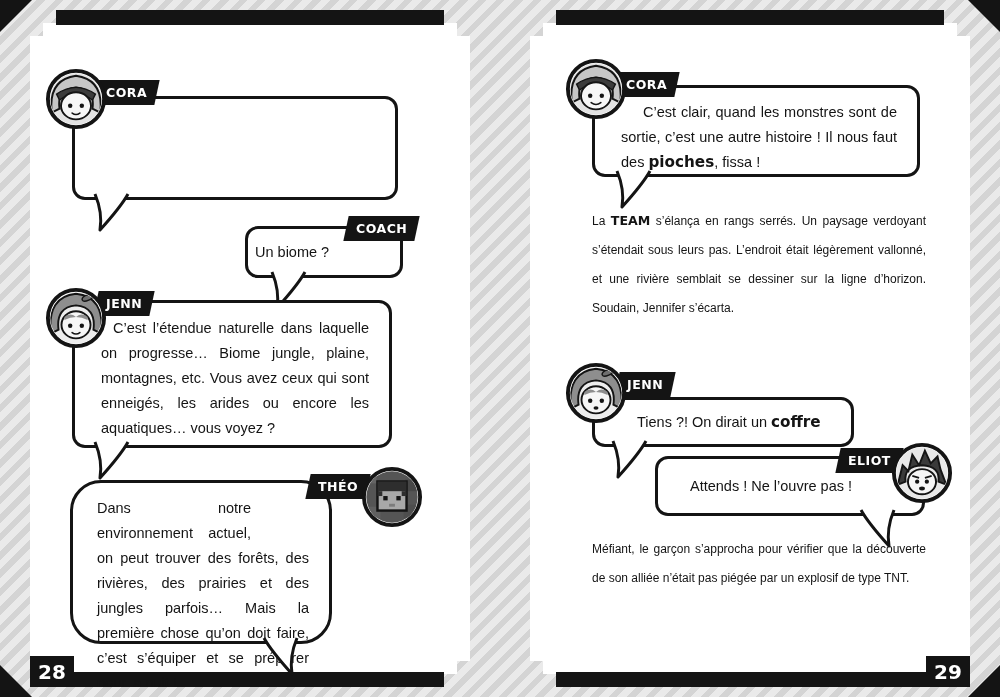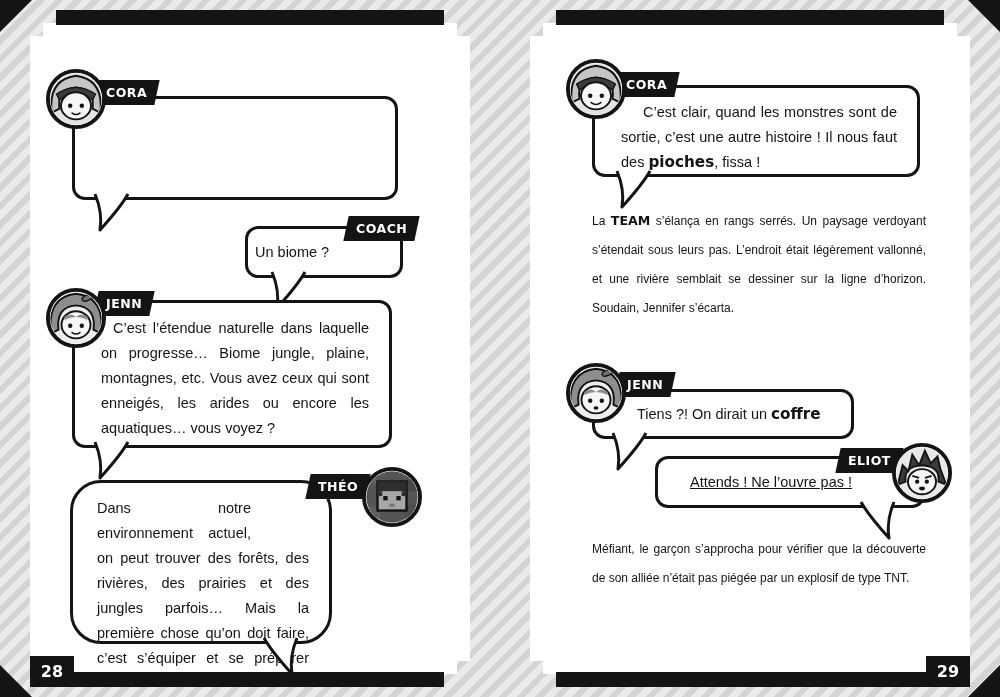--- a/index.html
+++ b/index.html
@@ -22,21 +22,21 @@
       100% calc(100% - 26px), calc(100% - 13px) calc(100% - 26px), calc(100% - 13px) calc(100% - 13px),
       calc(100% - 26px) calc(100% - 13px), calc(100% - 26px) 100%,
       26px 100%, 26px calc(100% - 13px), 13px calc(100% - 13px), 13px calc(100% - 26px), 0 calc(100% - 26px)); }
   #pageL { left:30px; } #pageR { left:530px; }
 
   .bar { position:absolute; left:26px; right:26px; height:15px; background:#141414; }
   .bar-top { top:0; } .bar-bottom { bottom:0; }
 
   .pagenum { position:absolute; top:656px; width:44px; height:31px; background:#141414; color:#fff;
     display:flex; align-items:center; justify-content:center;
-    font-family:"DejaVu Sans", sans-serif; font-weight:bold; font-size:16px; z-index:10; }
+    font-family:"DejaVu Sans", sans-serif; font-weight:bold; font-size:20px; z-index:10; }
   #numL { left:30px; } #numR { left:926px; }
 
   .bubble { position:absolute; background:#fff; border:3px solid #141414; border-radius:13px; z-index:2; }
   .btext { font-size:14.5px; line-height:25px; text-align:justify; }
   .pad-main { padding:13px 20px 0 26px; }
   .ind12 { text-indent:12px; } .ind22 { text-indent:22px; }
   .kw { font-family:"DejaVu Sans", sans-serif; font-weight:bold; font-size:1.05em; }
   .spacer-r { float:right; width:58px; height:40px; }
 
   .bubble.single { display:flex; align-items:center; }
@@ -185,21 +185,21 @@
           <ellipse cx="32" cy="39" rx="15.5" ry="14" fill="#f6f6f6" stroke="#141414" stroke-width="2"></ellipse>
           <circle cx="26" cy="39" r="2.3" fill="#141414"></circle>
             <circle cx="38" cy="39" r="2.3" fill="#141414"></circle>
           <path d="M27 46 Q32 50 37 46" fill="none" stroke="#141414" stroke-width="1.6" stroke-linecap="round"></path>
         </g>
       </svg>
     </div>
 
     <div class="para" style="left:62px; top:196px; width:334px;"><span>La </span><span class="kw">TEAM</span><span> s’élança en rangs serrés. Un paysage verdoyant s’étendait sous leurs pas. L’endroit était légèrement vallonné, et une rivière semblait se dessiner sur la ligne d’horizon. Soudain, Jennifer s’écarta.</span></div>
 
-    <div class="bubble single b-jennR" style="left:62px; top:379px; width:262px; height:50px;">
+    <div class="bubble single b-jennR" style="left:62px; top:387px; width:262px; height:50px;">
       <div class="btext"><span>Tiens ?! On dirait un </span><span class="kw">coffre</span></div>
       <svg class="tail" style="left:14px" viewBox="0 0 40 40">
         <path d="M4 2 C9 14 11 26 9 38 C18 28 31 13 37 2"></path>
         </svg>
     </div>
     <div class="tag" style="left:87px; top:362px">
       <span>JENN</span></div>
     <div class="avatar" style="left:35px; top:352px">
       <svg viewBox="0 0 64 64">
         <circle cx="32" cy="32" r="29" fill="#fff" stroke="#141414" stroke-width="4"></circle>
@@ -209,21 +209,21 @@
           <ellipse cx="44" cy="11" rx="6" ry="2.8" fill="#6e6e6e" stroke="#141414" stroke-width="1.5" transform="rotate(-24 44 11)"></ellipse>
           <ellipse cx="32" cy="39" rx="15" ry="14" fill="#f6f6f6" stroke="#141414" stroke-width="2"></ellipse>
           <path d="M20 31 Q26 26 32 31 Q38 26 44 31 L44 34 Q32 28 20 34 Z" fill="#8e8e8e"></path>
           <circle cx="26" cy="40" r="2.3" fill="#141414"></circle>
             <circle cx="38" cy="40" r="2.3" fill="#141414"></circle>
           <ellipse cx="32" cy="47.5" rx="2.6" ry="1.8" fill="#141414"></ellipse>
         </g>
       </svg>
     </div>
 
-    <div class="bubble single b-eliot" style="left:125px; top:446px; width:270px; height:52px;text-decoration:underline;">
+    <div class="bubble single b-eliot" style="left:125px; top:446px; width:270px; height:60px;">
       <div class="btext"><span>Attends ! Ne l’ouvre pas !</span></div>
       <svg class="tail flip" style="right:24px; left:auto" viewBox="0 0 40 40">
         <path d="M4 2 C9 14 11 26 9 38 C18 28 31 13 37 2"></path>
         </svg>
     </div>
     <div class="tag" style="left:308px; top:438px">
       <span>ELIOT</span></div>
     <div class="avatar" style="left:361px; top:432px">
       <svg viewBox="0 0 64 64">
         <circle cx="32" cy="32" r="29" fill="#fff" stroke="#141414" stroke-width="4"></circle>

